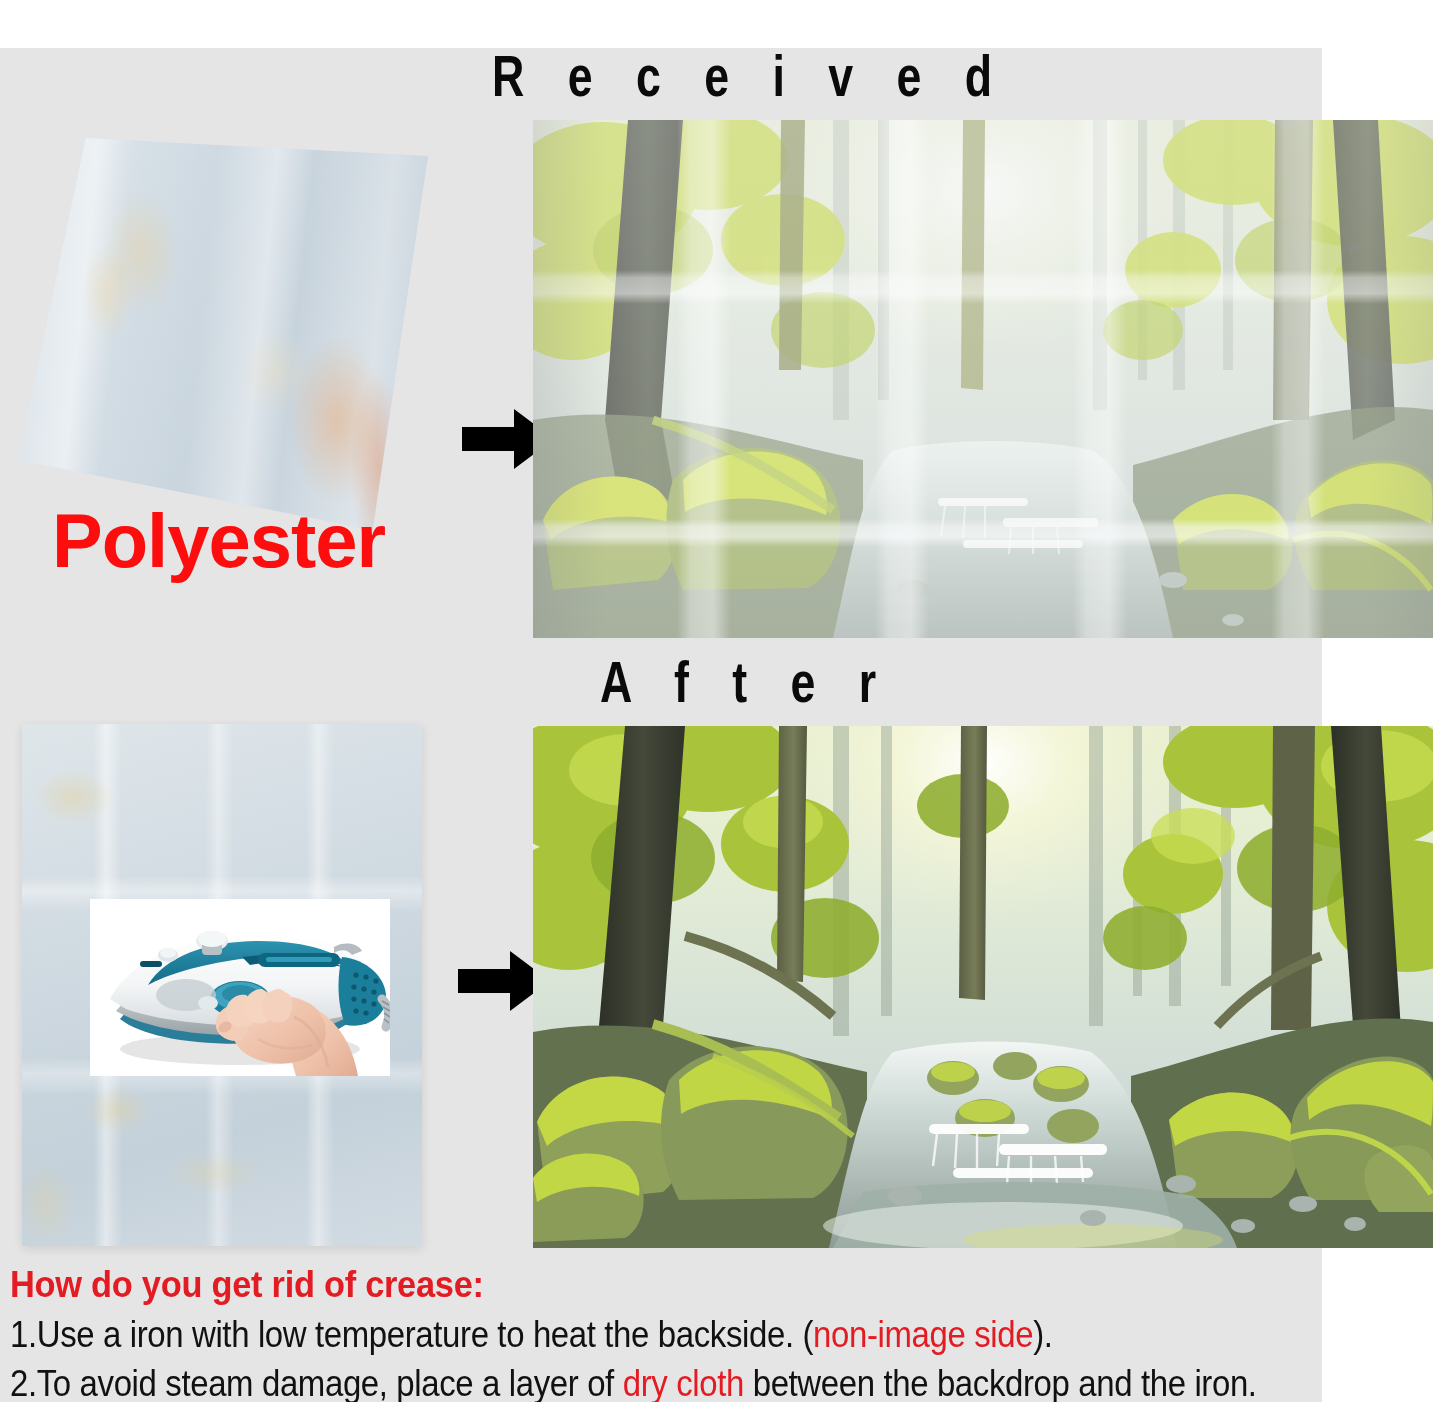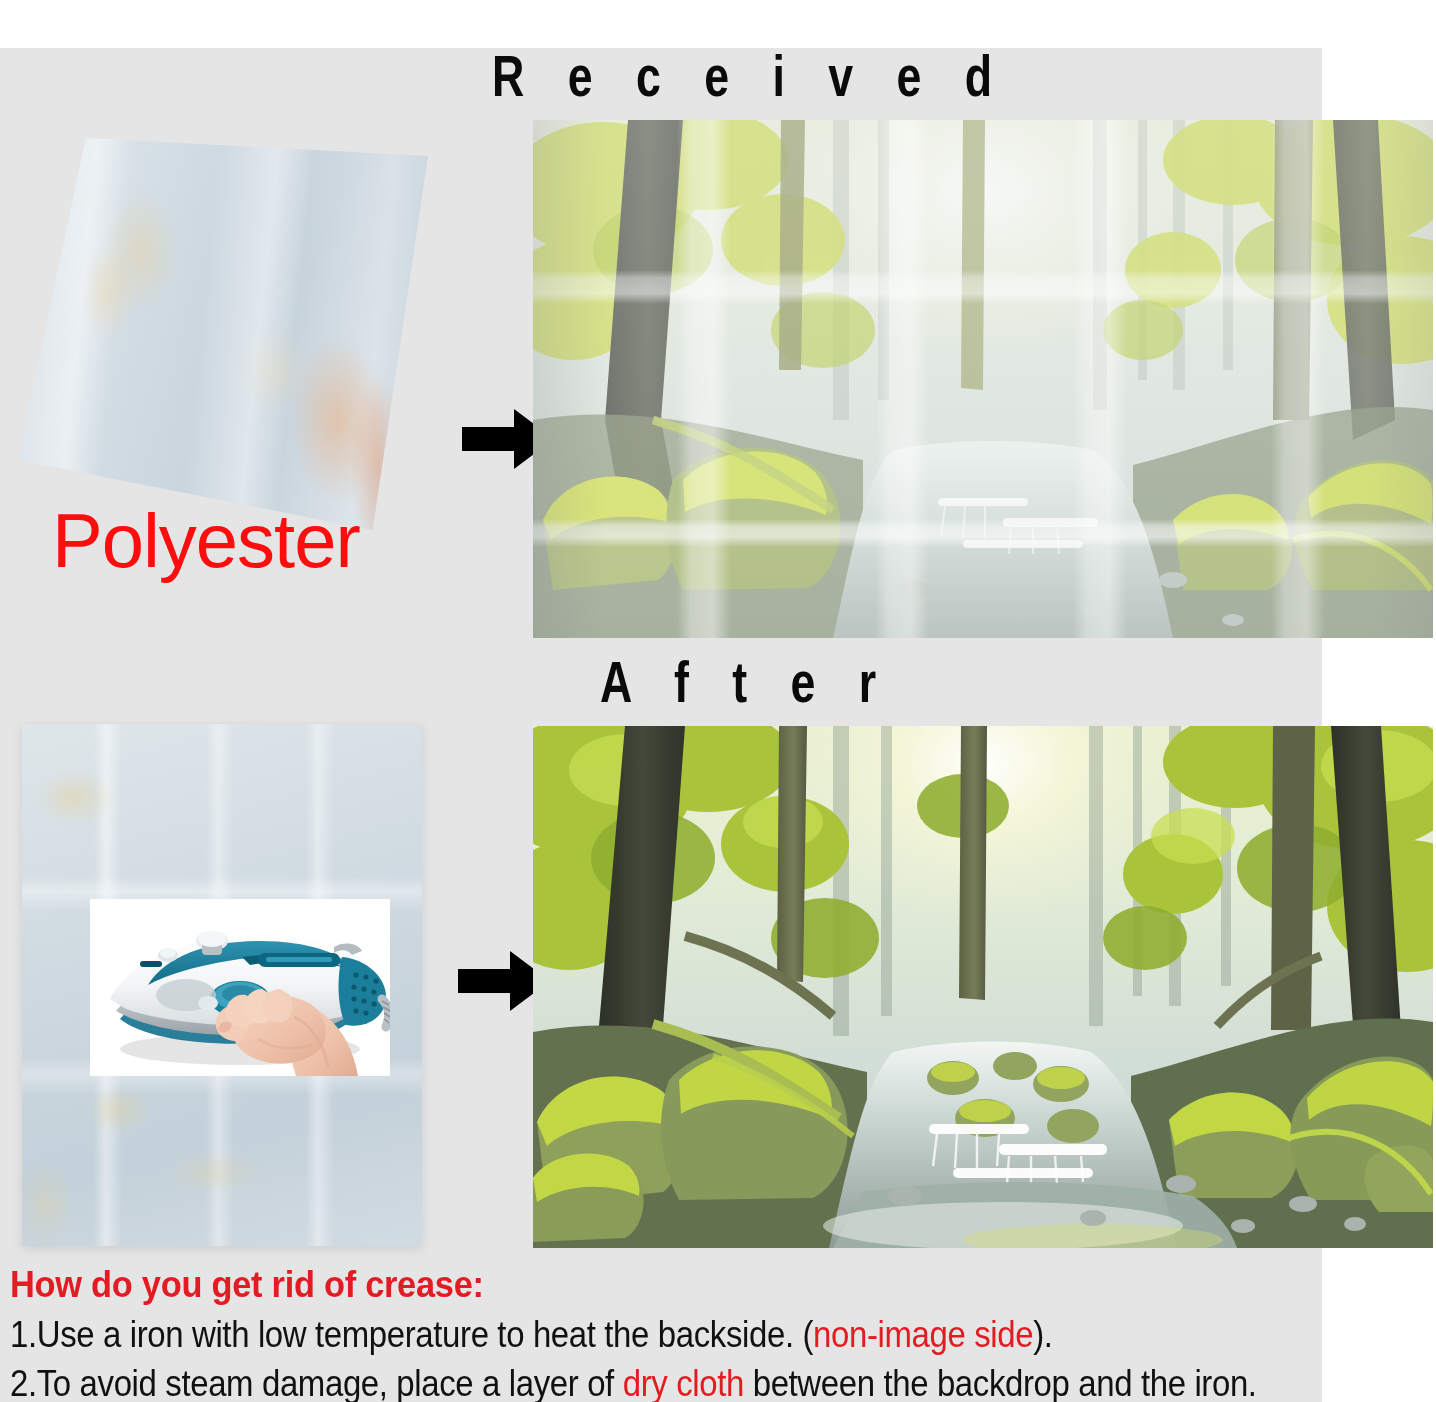--- a/index.html
+++ b/index.html
@@ -20,21 +20,21 @@
     color:#0a0a0a;
     white-space:nowrap;
     transform-origin:left center;
   }
   #title-received{ left:492px; top:-2px; font-size:52px; letter-spacing:18px; transform:scaleX(0.86) scaleY(1.12); }
   #title-after   { left:600px; top:604px; font-size:52px; letter-spacing:18px; transform:scaleX(0.86) scaleY(1.12); }
 
   
   #polyester{
     position:absolute; left:52px; top:455px;
-    font-size:76px; font-weight:normal; color:#fd0d0d;
+    font-size:76px; font-weight:bold; color:#fd0d0d;
     letter-spacing:-1px; line-height:1;
     font-family:"Liberation Sans", sans-serif;
   }
 
   
   .arrow{ position:absolute; }
   #arrow-top   { left:462px; top:358px; width:92px; height:66px; }
   #arrow-bottom{ left:458px; top:900px; width:92px; height:66px; }
 
   

